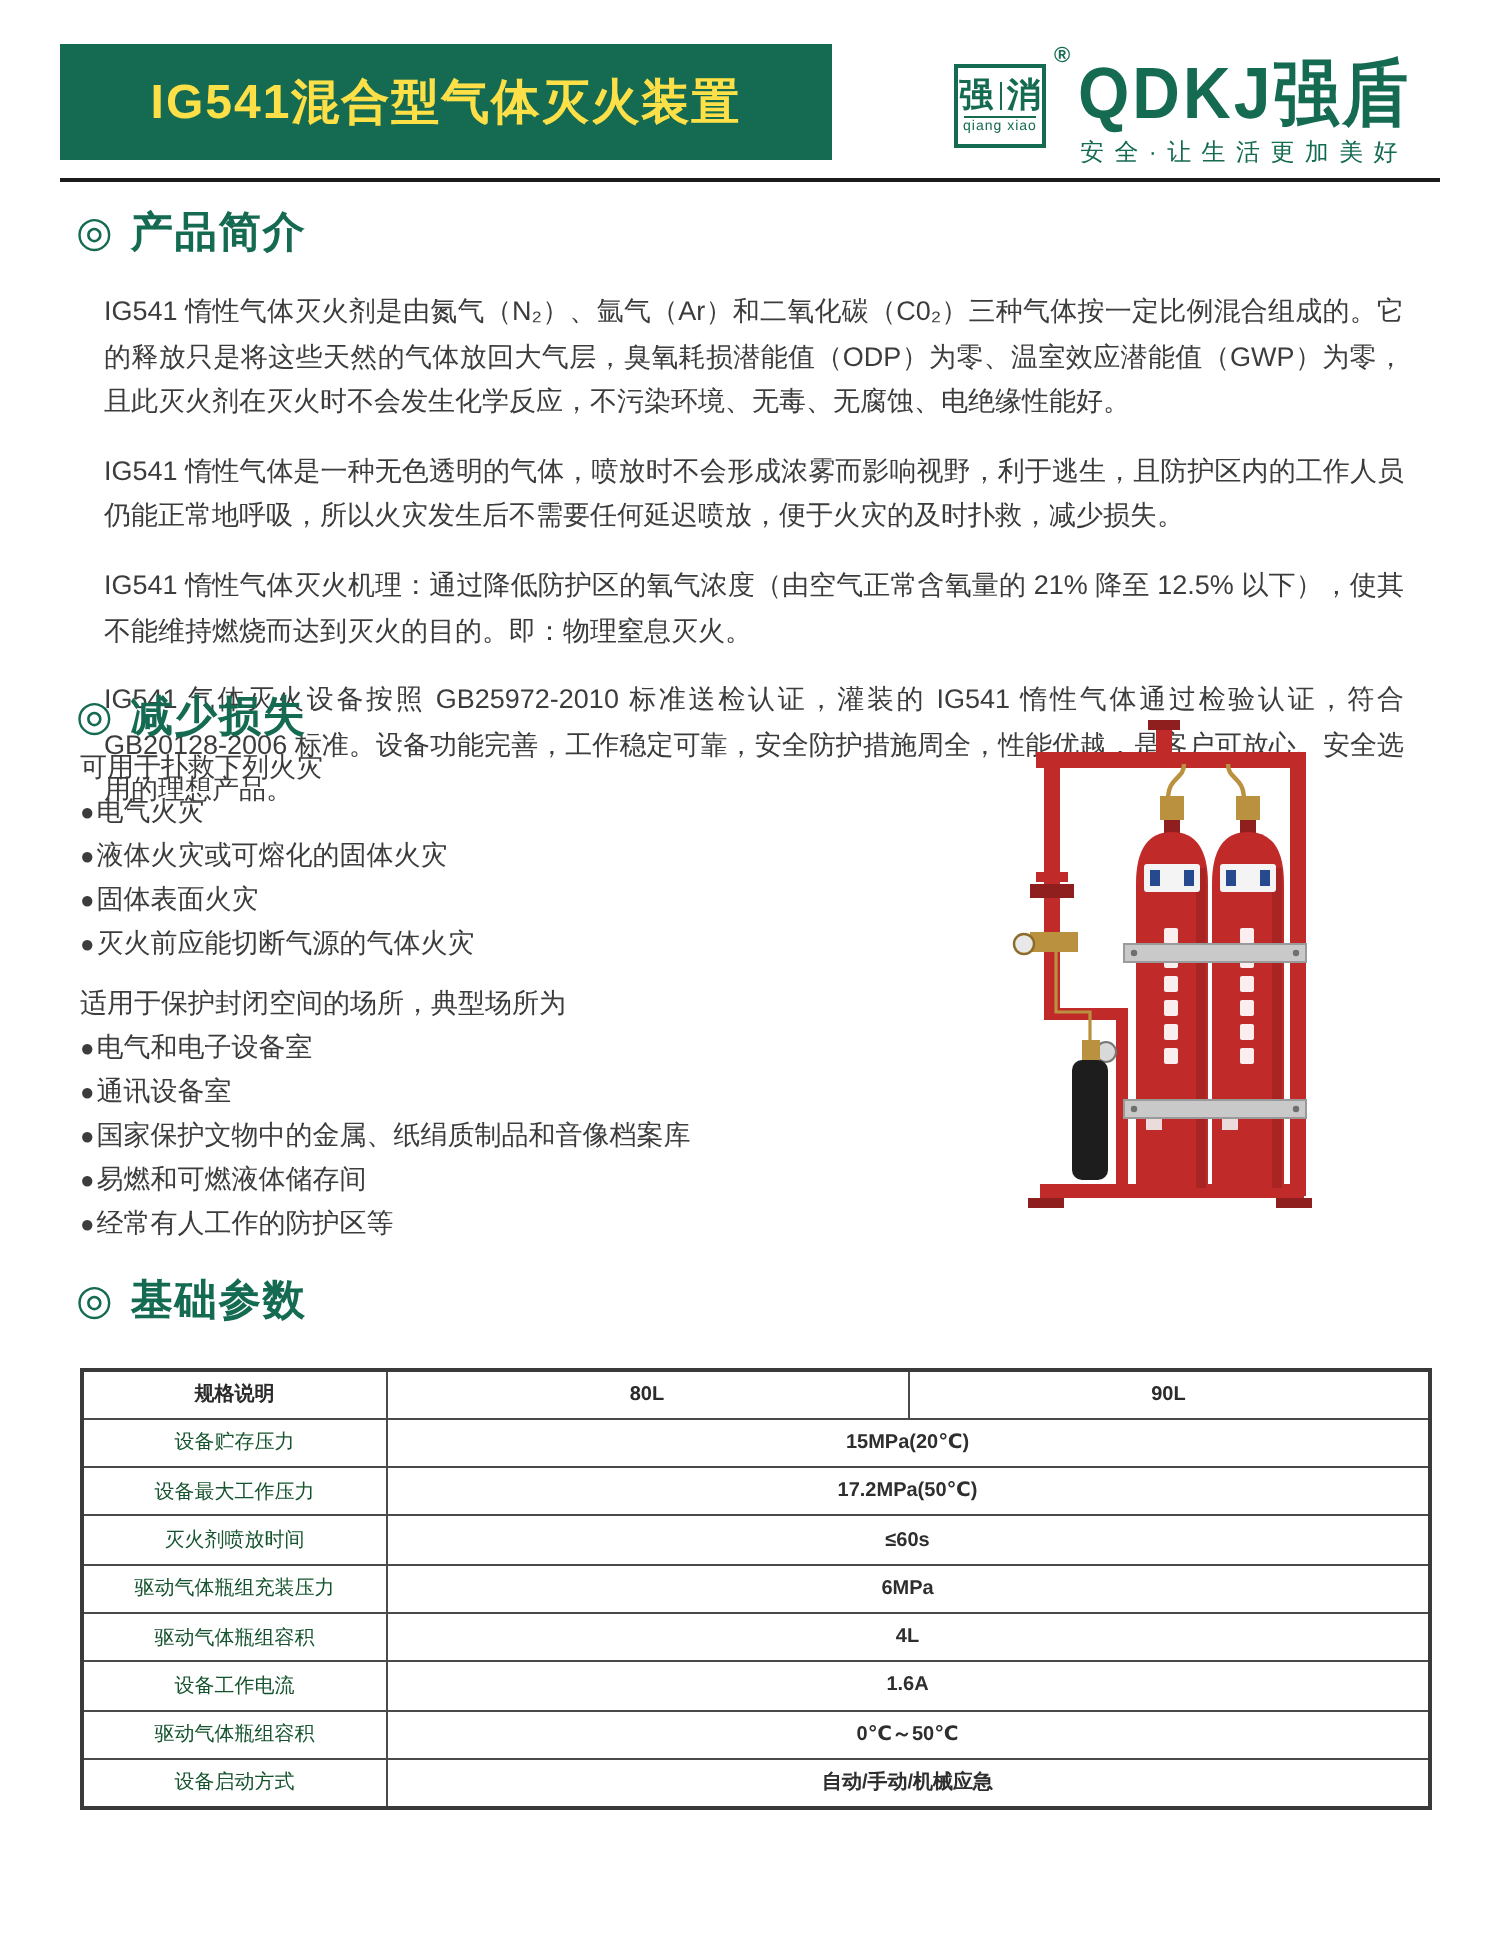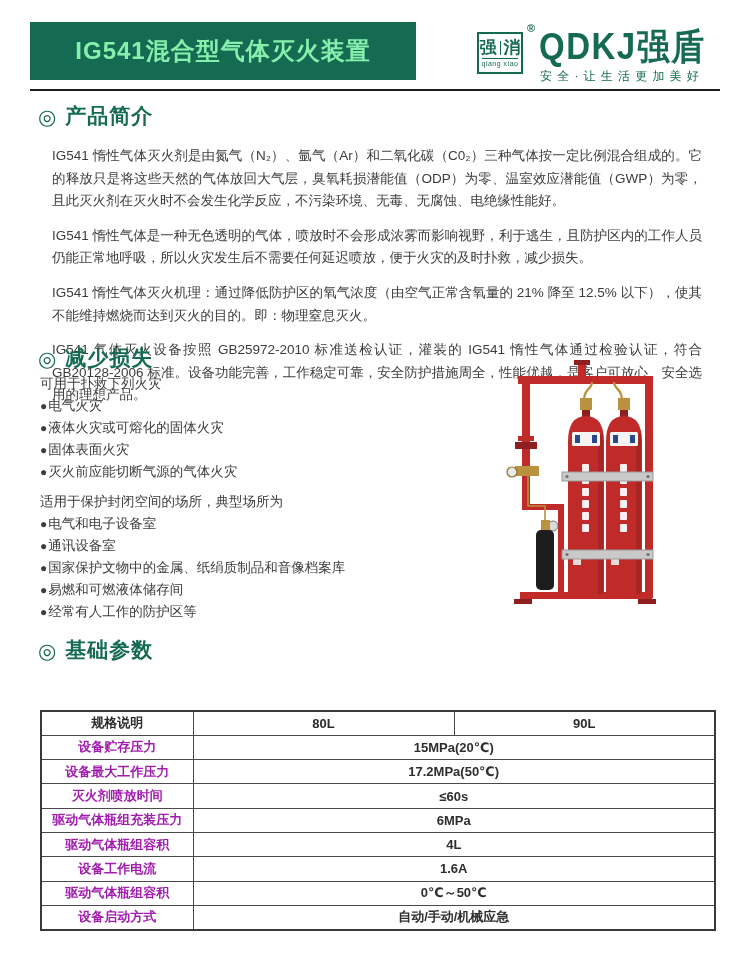--- a/index.html
+++ b/index.html
@@ -3,21 +3,21 @@
 <meta charset="utf-8">
 <style>
   :root{ --green:#156a52; --ink:#3c3c3c; --red:#c02a28; --dkred:#8f1f1e; --brass:#b9913f; }
   *{box-sizing:border-box}
   html,body{margin:0;padding:0;background:#ffffff}
   .page{position:relative;width:750px;height:977px;background:#fff;overflow:hidden;
         font-family:"Liberation Sans","DejaVu Sans",sans-serif;color:var(--ink)}
 
   
   .title-bar{position:absolute;left:30px;top:22px;width:386px;height:58px;background:var(--green);
-             color:#86efac;display:flex;align-items:center;justify-content:center;
+             color:#fde047;display:flex;align-items:center;justify-content:center;
              font-size:24px;font-weight:700;letter-spacing:1px}
   .head-rule{position:absolute;left:30px;top:89px;width:690px;height:2px;background:#1c1c1c}
   .logo{position:absolute;left:475px;top:22px;width:250px;height:62px}
   .logo-box{position:absolute;left:2px;top:10px;width:46px;height:42px;border:2.5px solid var(--green);
             display:flex;flex-direction:column;align-items:center;justify-content:center;background:#fff}
   .seal-chars{font-size:17px;font-weight:900;color:var(--green);display:flex;align-items:center;line-height:1}
   .seal-div{width:1px;height:14px;background:var(--green);margin:0 3px}
   .seal-pinyin{font-size:7px;color:var(--green);border-top:1px solid var(--green);margin-top:2px;padding-top:1px;
                letter-spacing:.5px;white-space:nowrap}
   .reg{position:absolute;left:52px;top:0;font-size:11px;color:var(--green);font-weight:700}
@@ -40,26 +40,26 @@
   
   .scope{position:absolute;left:40px;top:373px;width:468px;font-size:13.5px;color:var(--ink)}
   .scope .line{height:22px;display:flex;align-items:center;white-space:nowrap}
   .scope .gap{height:8px}
   .dot{margin-right:1px;font-size:12px;line-height:1}
 
   
   .figure{position:absolute;left:500px;top:356px;width:172px;height:272px}
 
   
-  .params-table{position:absolute;left:40px;top:710px;width:674px;border-collapse:collapse;
-                table-layout:fixed;font-size:13px;color:#2e2e2e;border:2px solid #3a3a3a}
+  .params-table{position:absolute;left:40px;top:684px;width:674px;border-collapse:collapse;
+                table-layout:fixed;font-size:10px;color:#2e2e2e;border:2px solid #3a3a3a}
   .params-table td,.params-table th{border:1px solid #4a4a4a;height:24.3px;text-align:center;
                 padding:0 4px;font-weight:700;overflow:hidden}
   .params-table th{font-weight:700;color:#2b2b2b}
-  .params-table .lbl{font-weight:700;color:#a21caf}
+  .params-table .lbl{font-weight:400;color:#14532d}
 </style>
 </head>
 <body>
 
 <div class="page">
 
   <div class="title-bar">IG541混合型气体灭火装置</div>
 
   <div class="logo">
     <div class="logo-box">

